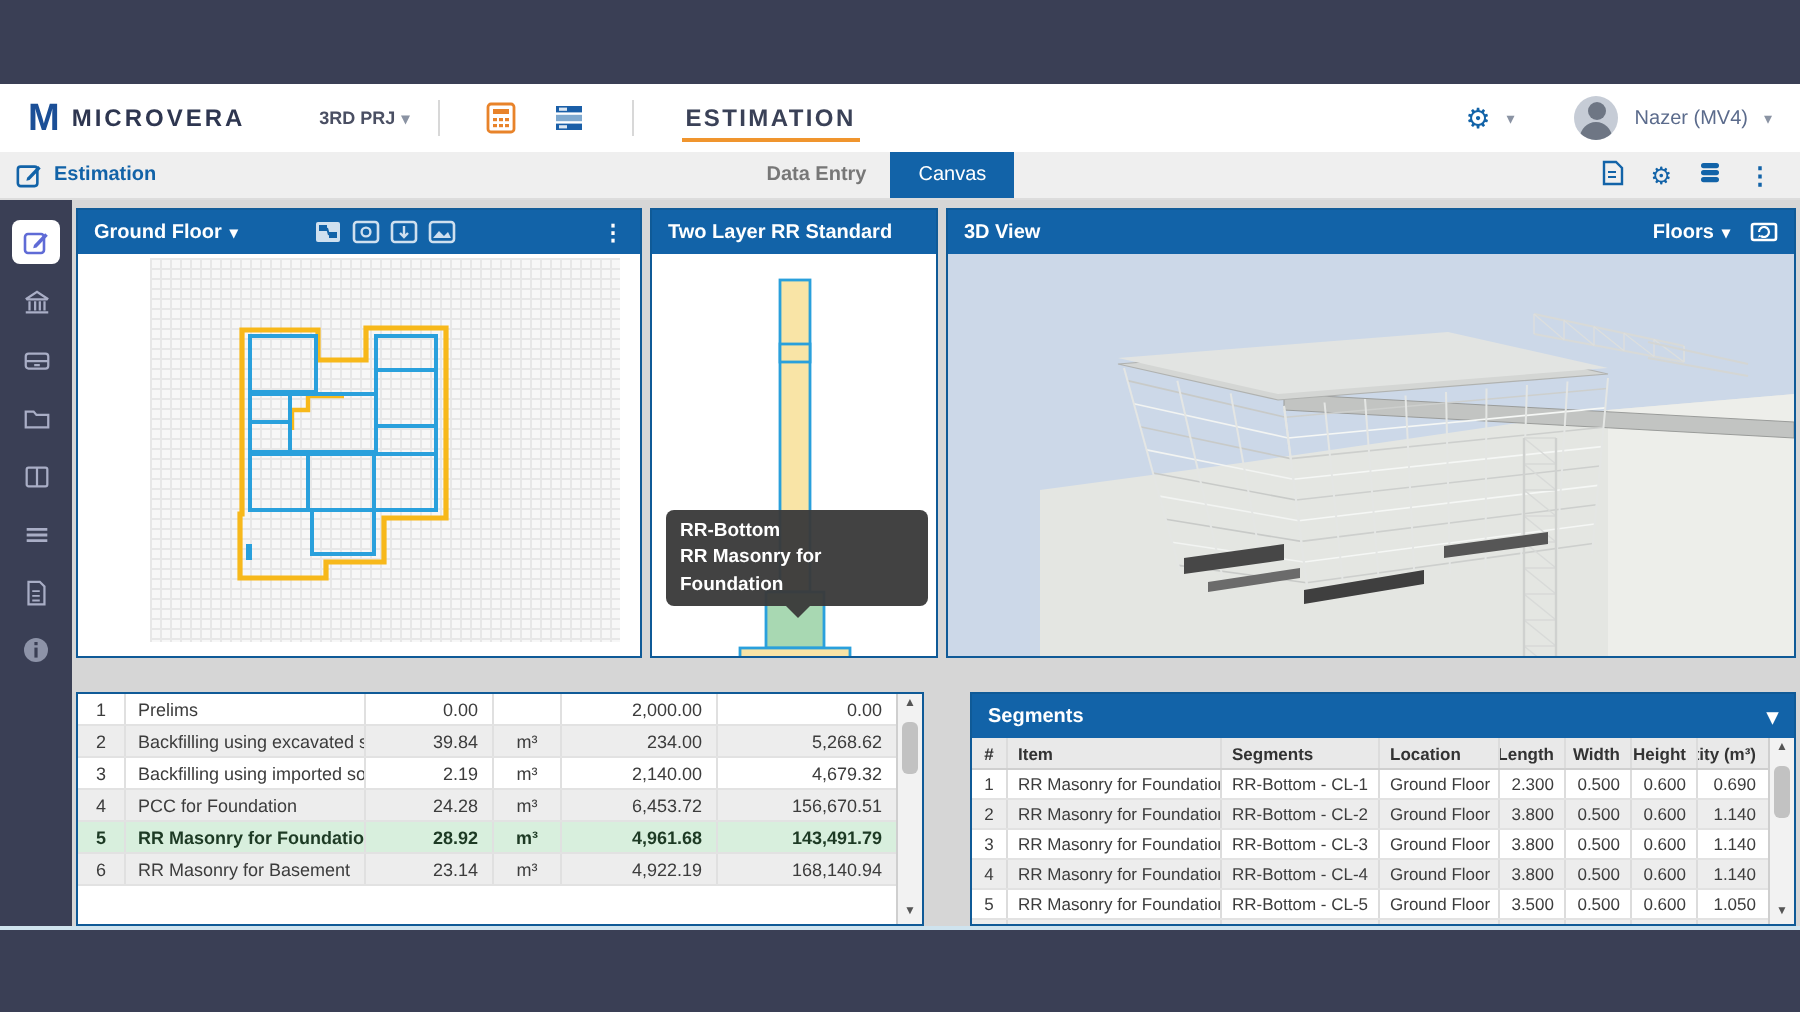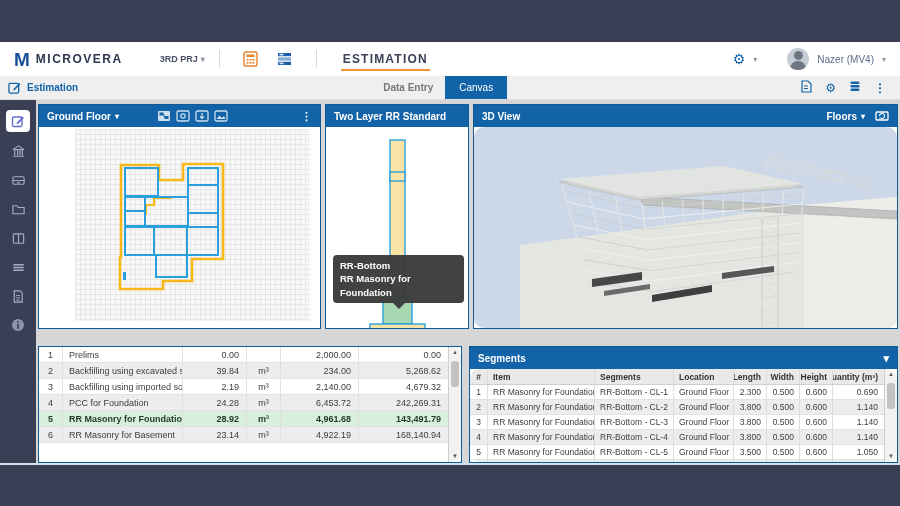--- a/index.html
+++ b/index.html
@@ -39,23 +39,23 @@
   .sb-item.active { background:#ffffff; width:24px; height:22px; }
   .main { flex:1; padding:4px 2px 0 2px; display:flex; flex-direction:column; gap:17px; overflow:hidden;}
   .prow1 { display:flex; gap:4px; height:233px; }
   .prow2 { display:flex; gap:7px; height:121px; }
 
   .panel { background:#fff; border:1px solid #0f5a97; display:flex; flex-direction:column; overflow:hidden; }
   .p-plan { width:283px; flex:none; }
   .p-section { width:144px; flex:none; }
   .p-3d { flex:1; }
   .p-boq { width:424px; flex:none; }
-  .p-seg { flex:1; }
+  .p-seg { flex:1;margin-left:16px; }
   .panel-hd { height:22px; flex:none; background:#1263a8; color:#fff; font-size:10px; font-weight:bold; display:flex; align-items:center; padding:0 8px; gap:4px;}
-  .panel-bd { flex:1; position:relative; overflow:hidden; background:#fff;border-radius:10px; }
+  .panel-bd { flex:1; position:relative; overflow:hidden; background:#fff; }
   .hd-caret { font-size:8px; }
   .hd-icons { margin:0 auto; display:flex; gap:5px; align-items:center;}
   .kebab { margin-left:auto; font-size:11px; cursor:pointer; }
   .hd-right { margin-left:auto; display:flex; align-items:flex-end; gap:10px; }
   .floors-dd { display:flex; align-items:center; gap:4px; cursor:pointer; font-size:10px; font-weight:bold;}
 
   
   .plan-grid { position:absolute; left:36px; right:10px; top:2px; bottom:7px; background-color:#f7f7f7;
     background-image:linear-gradient(#e7e7e7 1px, transparent 1px),linear-gradient(90deg,#e7e7e7 1px, transparent 1px);
     background-size:5px 5px; }
@@ -434,21 +434,21 @@
                   <div class="cell c-unit">m³</div>
                   <div class="cell c-rate">2,140.00</div>
                   <div class="cell c-amt">4,679.32</div>
                 </div>
                 <div class="boq-row">
                   <div class="cell c-no">4</div>
                   <div class="cell c-item">PCC for Foundation</div>
                   <div class="cell c-qty">24.28</div>
                   <div class="cell c-unit">m³</div>
                   <div class="cell c-rate">6,453.72</div>
-                  <div class="cell c-amt">242,269.31</div>
+                  <div class="cell c-amt">156,670.51</div>
                 </div>
                 <div class="boq-row hl">
                   <div class="cell c-no">5</div>
                   <div class="cell c-item">RR Masonry for Foundation</div>
                   <div class="cell c-qty">28.92</div>
                   <div class="cell c-unit">m³</div>
                   <div class="cell c-rate">4,961.68</div>
                   <div class="cell c-amt">143,491.79</div>
                 </div>
                 <div class="boq-row">

